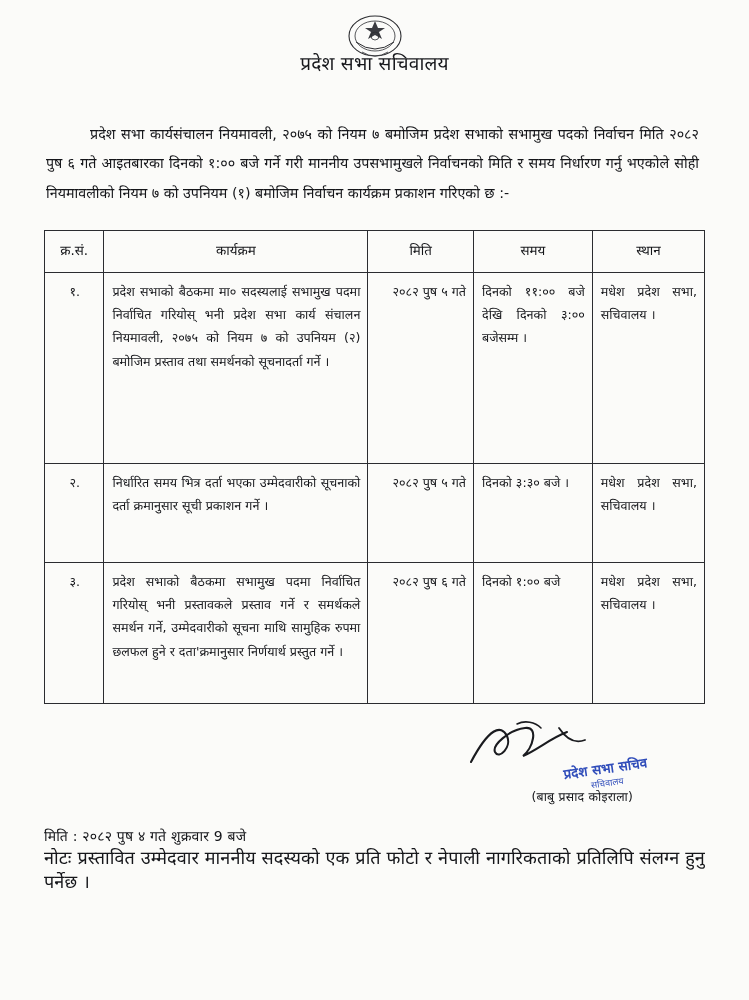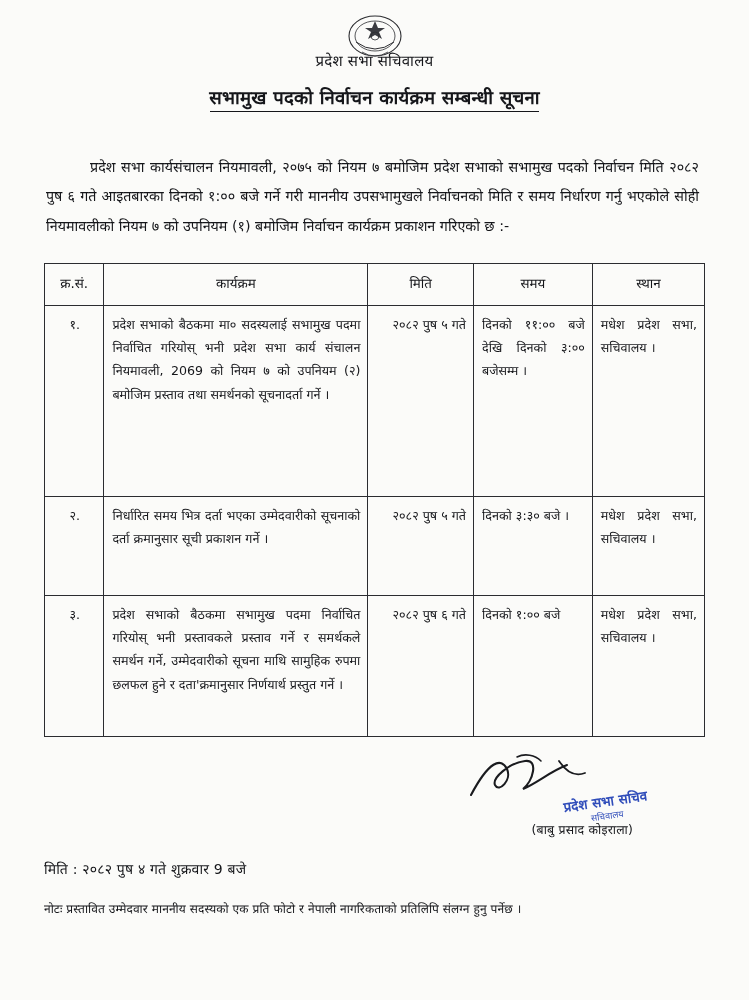--- a/index.html
+++ b/index.html
@@ -30,21 +30,21 @@
     padding-top: 12px;
   }
   .emblem {
     width: 62px;
     height: 52px;
     margin: 0 auto;
     position: relative;
   }
   .emblem svg { display: block; }
   .office-line {
-    font-size: 15px;
+    font-size: 19px;
     letter-spacing: 0.2px;
     margin-top: -14px;
     position: relative;
     z-index: 2;
     font-weight: 500;
   }
   .doc-title {
     font-size: 18.5px;
     font-weight: 700;
     margin-top: 14px;
@@ -155,43 +155,41 @@
     display: block;
     margin-top: 2px;
   }
 
   .date-line {
     margin-top: 6px;
     font-size: 14px;
     letter-spacing: 0.2px;
   }
   .note-line {
-    margin-top: 22px;
-    font-size: 12px;
+    font-size: 18px;
     letter-spacing: 0.1px;
   }
 </style>
 </head>
 <body>
 
 <div class="page">
 
   <div class="header">
     <div class="emblem">
       <svg viewBox="0 0 62 52" width="62" height="52" aria-hidden="true">
         <ellipse cx="31" cy="24" rx="26" ry="20" fill="none" stroke="#2b2c30" stroke-width="1.1"></ellipse>
         <ellipse cx="31" cy="24" rx="20" ry="15" fill="none" stroke="#2b2c30" stroke-width="0.8"></ellipse>
         <path d="M31 9 L34 16 L41 16 L35 20 L38 27 L31 23 L24 27 L27 20 L21 16 L28 16 Z" fill="#3a3b40"></path>
         <path d="M12 30 Q31 44 50 30" fill="none" stroke="#2b2c30" stroke-width="1"></path>
         <path d="M18 40 Q31 48 44 40" fill="none" stroke="#2b2c30" stroke-width="0.8"></path>
         <circle cx="31" cy="24" r="4" fill="none" stroke="#2b2c30" stroke-width="0.8"></circle>
       </svg>
     </div>
     <div class="office-line">प्रदेश सभा सचिवालय</div>
-    <div><span class="doc-title">सभामुख पदको निर्वाचन कार्यक्रम सम्बन्धी सूचना</span></div>
   </div>
 
   <p class="intro">प्रदेश सभा कार्यसंचालन नियमावली, २०७५ को नियम ७ बमोजिम प्रदेश सभाको सभामुख पदको निर्वाचन मिति २०८२ पुष ६ गते आइतबारका दिनको १:०० बजे गर्ने गरी माननीय उपसभामुखले निर्वाचनको मिति र समय निर्धारण गर्नु भएकोले सोही नियमावलीको नियम ७ को उपनियम (१) बमोजिम निर्वाचन कार्यक्रम प्रकाशन गरिएको छ :-</p>
 
   <table class="schedule">
     <colgroup>
       <col class="col-sn">
         <col class="col-prog">
         <col class="col-date">
         <col class="col-time">
@@ -202,21 +200,21 @@
         <th>क्र.सं.</th>
         <th>कार्यक्रम</th>
         <th>मिति</th>
         <th>समय</th>
         <th>स्थान</th>
       </tr>
     </thead>
     <tbody>
       <tr class="row-1">
         <td class="c-sn">१.</td>
-        <td class="c-prog">प्रदेश सभाको बैठकमा मा० सदस्यलाई सभामुख पदमा निर्वाचित गरियोस् भनी प्रदेश सभा कार्य संचालन नियमावली, 2069 को नियम ७ को उपनियम (२) बमोजिम प्रस्ताव तथा समर्थनको सूचनादर्ता गर्ने ।</td>
+        <td class="c-prog">प्रदेश सभाको बैठकमा मा० सदस्यलाई सभामुख पदमा निर्वाचित गरियोस् भनी प्रदेश सभा कार्य संचालन नियमावली, २०७५ को नियम ७ को उपनियम (२) बमोजिम प्रस्ताव तथा समर्थनको सूचनादर्ता गर्ने ।</td>
         <td class="c-date">२०८२ पुष ५ गते</td>
         <td class="c-time">दिनको ११:०० बजे देखि दिनको ३:०० बजेसम्म ।</td>
         <td class="c-place">मधेश प्रदेश सभा, सचिवालय ।</td>
       </tr>
       <tr class="row-2">
         <td class="c-sn">२.</td>
         <td class="c-prog">निर्धारित समय भित्र दर्ता भएका उम्मेदवारीको सूचनाको दर्ता क्रमानुसार सूची प्रकाशन गर्ने ।</td>
         <td class="c-date">२०८२ पुष ५ गते</td>
         <td class="c-time">दिनको ३:३० बजे ।</td>
         <td class="c-place">मधेश प्रदेश सभा, सचिवालय ।</td>

